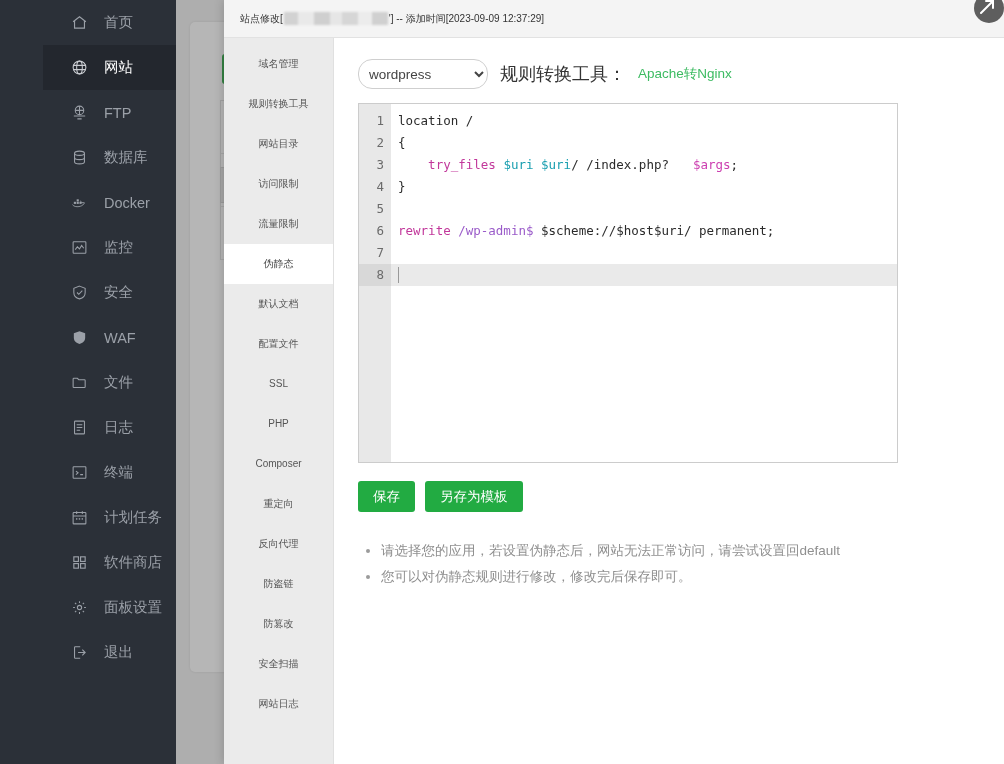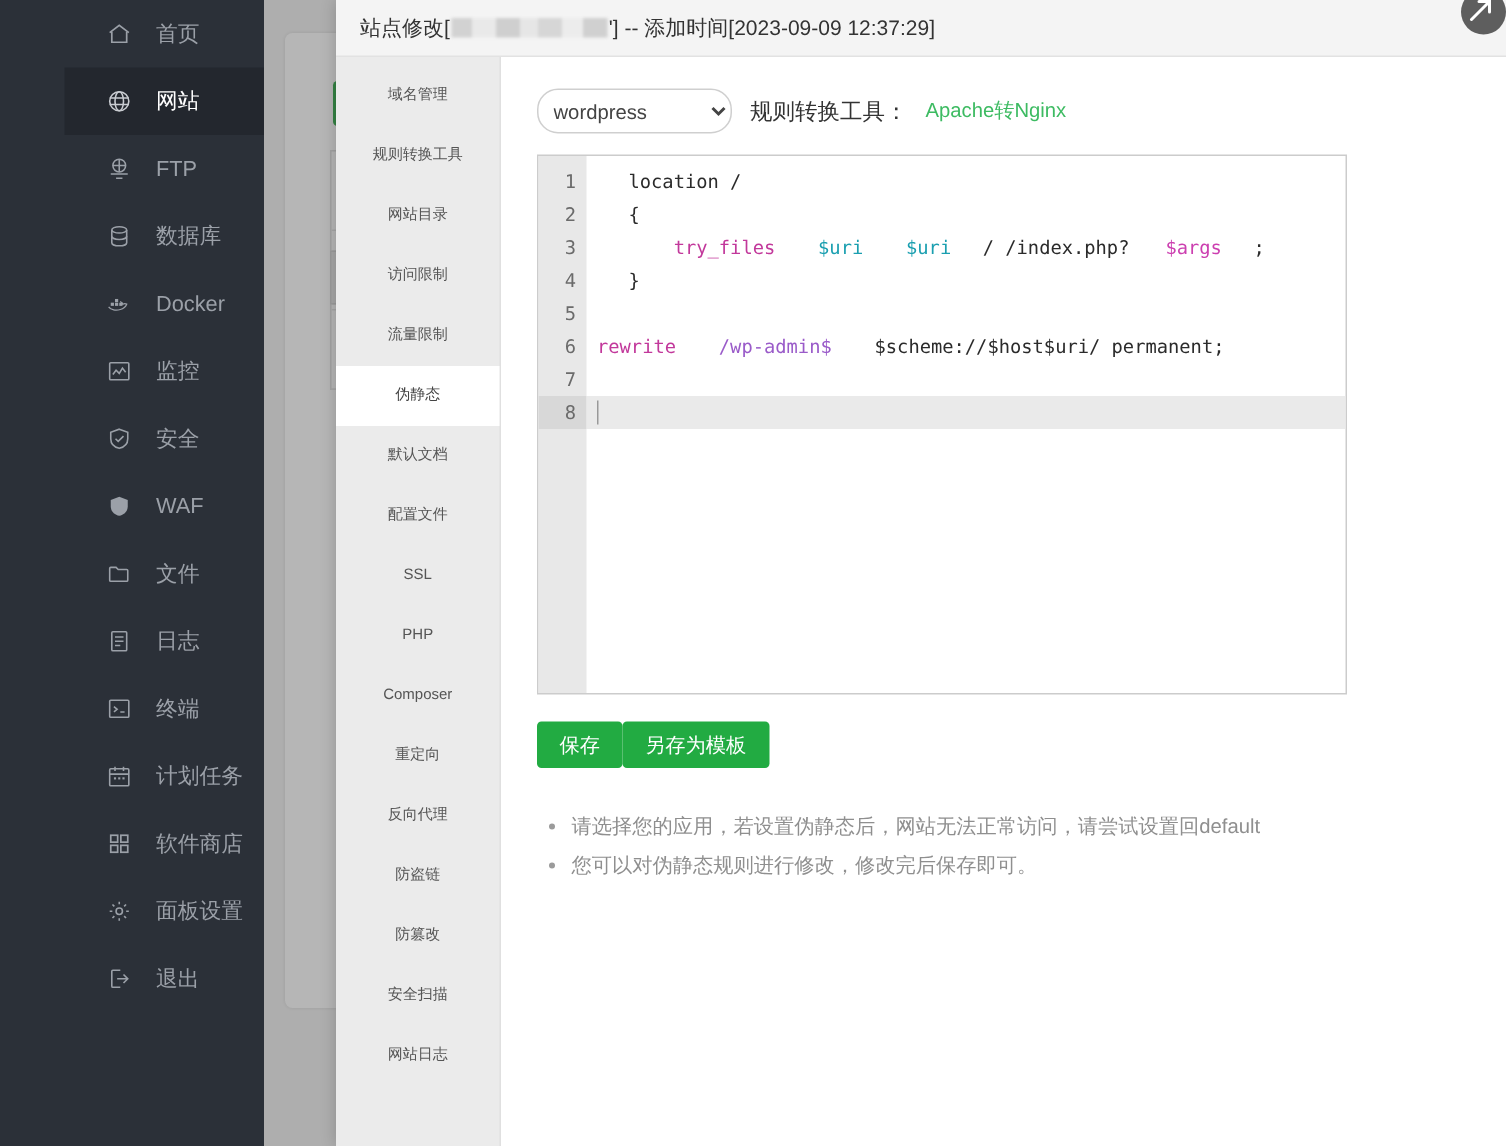--- a/index.html
+++ b/index.html
@@ -91,21 +91,21 @@
     width: 780px; height: 764px;
     background: #ffffff;
     box-shadow: 0 0 10px rgba(0,0,0,.2);
   }
   #modal-header {
     height: 38px;
     background: #f4f4f4;
     border-bottom: 1px solid #e2e2e2;
     display: flex; align-items: center;
     padding: 0 16px;
-    font-size: 14px; color: #333;
+    font-size: 10px; color: #333;
     white-space: nowrap;
   }
   #redacted {
     display: inline-block;
     width: 104px; height: 13px;
     background:
       linear-gradient(90deg,
         #d2d2d2 0 14px, #e9e9e9 14px 30px, #cfcfcf 30px 46px,
         #e6e6e6 46px 58px, #d6d6d6 58px 74px, #ececec 74px 88px,
         #d0d0d0 88px 104px);
@@ -148,21 +148,21 @@
   #app-select {
     width: 130px; height: 30px;
     font-family: "Liberation Sans", sans-serif;
     font-size: 13.5px;
     color: #444;
     border: 1px solid #cfcfcf;
     border-radius: 14px;
     background: #fff;
     padding: 0 6px;
   }
-  #tool-label { font-size: 15px; color: #333; }
+  #tool-label { font-size: 18px; color: #333; }
   #tool-link {
     font-size: 13.5px; color: #3dbb62; text-decoration: none; cursor: pointer;
   }
 
   
   #editor {
     margin-top: 9px;
     width: 540px; height: 360px;
     border: 1px solid #cccccc;
     background: #ffffff;
@@ -194,24 +194,24 @@
     content: "";
     position: absolute; left: 7px;
     width: 1px; height: 16px;
     margin-top: 3px;
     background: #999;
   }
   .tk-kw   { color: #c2389b; margin-top: 35px; }
   .tk-var  { color: #1a9fb0; }
   .tk-var2 { color: #cc3fb0; margin-left: 24px; }
   .tk-path { color: #9a5bc9; }
-  .tk-pl   { color: #2b2b2b; margin-left: 21px; }
-
-  
-  #actions { margin-top: 18px; display: flex; }
+  .tk-pl   { color: #2b2b2b; }
+
+  
+  #actions { margin-top: 18px; display: flex; gap: 10px; }
   .gbtn {
     background: #22ab42;
     color: #fff; border: none; border-radius: 3px;
     height: 31px; padding: 0 15px;
     font-size: 13.5px;
     font-family: "Liberation Sans", sans-serif;
     cursor: pointer;
   }
 
   

